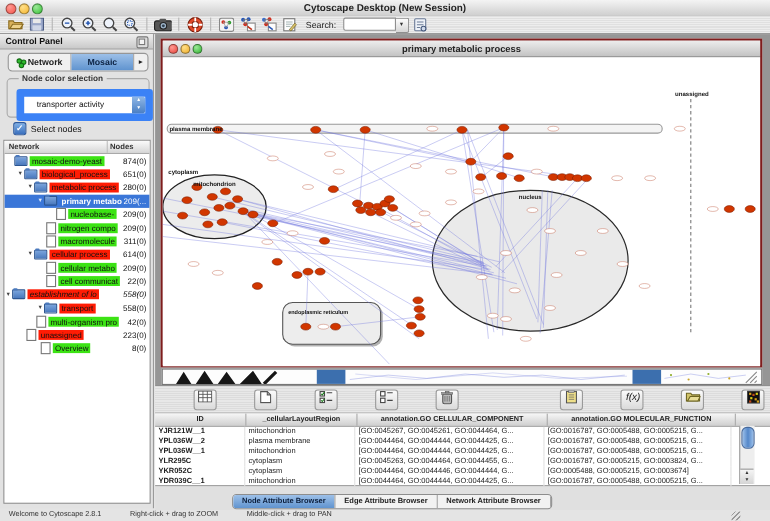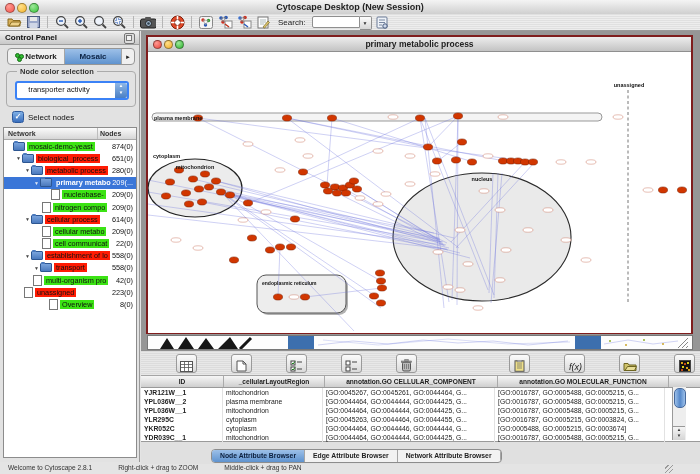--- a/index.html
+++ b/index.html
@@ -32,21 +32,21 @@
   .floatico{position:absolute;right:4px;top:2px;width:9px;height:9px;border:1px solid #777;border-radius:2px;background:#ddd;}
   .floatico:before{content:"";position:absolute;left:1px;top:1px;width:4px;height:4px;border:1px solid #777;background:#f3f3f3;}
   .cp-tabs{left:7px;top:17px;width:126px;height:15px;display:flex;border:1px solid #969696;border-radius:4px;overflow:hidden;background:#f0f0f0;}
   .cp-tab{flex:1;display:flex;align-items:center;justify-content:center;gap:3px;font-size:8px;font-weight:bold;color:#222;border-right:1px solid #a5a5a5;}
   .cp-tab.sel{background:linear-gradient(#9dc0e8,#5f93cf);color:#0c2344;}
   .cp-tab-arrow{width:12px;display:flex;align-items:center;justify-content:center;font-size:6px;color:#222;}
   .netico{width:7px;height:7px;position:relative;}
   .netico i{position:absolute;width:3px;height:3px;border-radius:50%;background:#2fbc2f;border:0.5px solid #156d15;}
   .groupbox{left:6px;top:40px;width:128px;height:34px;border:1px solid #ababab;border-radius:4px;}
   .grouplab{position:absolute;left:10px;top:-5px;background:#e2e2e2;padding:0 3px;font-size:7.5px;font-weight:bold;color:#333;}
-  .combo{position:absolute;left:8px;top:9px;width:110px;height:15px;border:2px solid #3b82f6;border-radius:3px;background:#fff;display:flex;gap:14px;}
+  .combo{position:absolute;left:8px;top:9px;width:110px;height:15px;border:7px solid #3b82f6;border-radius:3px;background:#fff;display:flex;gap:14px;}
   .combo .val{flex:1;font-size:7.5px;line-height:14px;text-align:center;color:#111;}
   .combo .step{width:12px;background:linear-gradient(#8fb7e6,#4a7fc4);border-radius:0 2px 2px 0;color:#fff;
     font-size:4.5px;line-height:6.5px;text-align:center;}
   .checkrow{left:12px;top:80px;display:flex;align-items:center;gap:4px;}
   .checkbox{width:10px;height:10px;border-radius:2.5px;background:linear-gradient(#7fb0e6,#3a6fbd);border:1px solid #2d5a9e;
     color:#fff;font-size:8px;line-height:10px;text-align:center;font-weight:bold;}
   .listbox{left:3px;top:96px;width:134px;height:331px;background:#fff;border:1px solid #8c8c8c;box-sizing:border-box;overflow:hidden;}
   .listhead{height:11px;display:flex;background:linear-gradient(#fbfbfb,#d6d6d6);border-bottom:1px solid #a9a9a9;font-size:7px;font-weight:bold;color:#333;}
   .listhead .h1{flex:1;padding-left:4px;line-height:11px;border-right:1px solid #bdbdbd;}
   .listhead .h2{width:36px;line-height:11px;padding-left:2px;}
@@ -71,21 +71,21 @@
   .wtl.r{left:5px;background:radial-gradient(circle at 35% 30%,#ff9a93,#e8453c);}
   .wtl.y{left:16px;background:radial-gradient(circle at 35% 30%,#ffe08a,#f0ad27);}
   .wtl.g{left:27px;background:radial-gradient(circle at 35% 30%,#9ee89a,#2fb42f);}
   .canvas{width:543px;height:281px;background:#fff;}
   .bgstrip{left:6px;top:304px;width:546px;height:15px;background:#fdfdfd;border:1px solid #777;box-sizing:border-box;}
   
   .dpanel{left:141px;top:350px;width:559px;height:114px;background:#e0e0e0;box-sizing:border-box;border-top:1px solid #8f8f8f;}
   .dtool{height:24px;background:repeating-linear-gradient(0deg,#e8e8e8 0 1px,#dcdcdc 1px 2px);
     border-bottom:1px solid #a5a5a5;display:flex;align-items:center;padding:0 5px;gap:4px;}
   .dbtn{width:19px;height:17px;border:1px solid #9a9a9a;border-radius:3px;background:linear-gradient(#fbfbfb,#dadada);
-    display:flex;align-items:flex-end;justify-content:center;margin-left:30px;}
+    display:flex;align-items:flex-start;justify-content:center;margin-left:30px;}
   .dspacer{flex:1;}
   .dtable{position:relative;height:65px;background:#fff;border-bottom:1px solid #9a9a9a;}
   .dthead{display:flex;height:11px;background:linear-gradient(#f6f6f6,#cfcfcf);border-bottom:1px solid #999;font-size:6.6px;font-weight:bold;color:#222;}
   .dthead span{border-right:1px solid #aaa;text-align:center;line-height:11px;overflow:hidden;white-space:nowrap;}
   .drow{display:flex;height:9px;font-size:6.8px;color:#222;}
   .drow span{border-right:1px solid #e2e2e2;line-height:9px;padding-left:3px;overflow:hidden;white-space:nowrap;box-sizing:border-box;}
   .c0{width:82px;flex:none;font-weight:bold;}
   .c1{width:100px;flex:none;}
   .c2{width:172px;flex:none;}
   .c3{width:170px;flex:none;}
@@ -291,39 +291,45 @@
           <span class="picon"></span>
           <span class="tlabel green">nucleobase-</span>
           <span class="tcount">209(0)</span>
         </div>
         <div class="trow" style="padding-left: 29px; align-items: center;">
           <span class="tarrow"></span>
           <span class="picon"></span>
           <span class="tlabel green">nitrogen compo</span>
           <span class="tcount">209(0)</span>
         </div>
+        <div class="trow" style="padding-left: 29px;">
+          <span class="tarrow"></span>
+          <span class="picon"></span>
+          <span class="tlabel green">macromolecule</span>
+          <span class="tcount">311(0)</span>
+        </div>
         <div class="trow" style="padding-left: 20px;">
           <span class="tarrow">▼</span>
           <span class="ficon"></span>
           <span class="tlabel red">cellular process</span>
           <span class="tcount">614(0)</span>
         </div>
         <div class="trow" style="padding-left: 29px;">
           <span class="tarrow"></span>
           <span class="picon"></span>
           <span class="tlabel green">cellular metabo</span>
           <span class="tcount">209(0)</span>
         </div>
         <div class="trow" style="padding-left: 29px;">
           <span class="tarrow"></span>
           <span class="picon"></span>
           <span class="tlabel green">cell communicat</span>
           <span class="tcount">22(0)</span>
         </div>
-        <div class="trow" style="padding-left: 20px;">
+        <div class="trow" style=" font-style: italic;">
           <span class="tarrow">▼</span>
           <span class="ficon"></span>
           <span class="tlabel red">establishment of lo</span>
           <span class="tcount">558(0)</span>
         </div>
         <div class="trow" style="padding-left: 29px;">
           <span class="tarrow">▼</span>
           <span class="ficon"></span>
           <span class="tlabel red">transport</span>
           <span class="tcount">558(0)</span>
@@ -333,21 +339,21 @@
           <span class="picon"></span>
           <span class="tlabel green">multi-organism pro</span>
           <span class="tcount">42(0)</span>
         </div>
         <div class="trow" style="padding-left: 11px;">
           <span class="tarrow"></span>
           <span class="picon"></span>
           <span class="tlabel red">unassigned</span>
           <span class="tcount">223(0)</span>
         </div>
-        <div class="trow" style="padding-left: 24px; margin-left: 12px;">
+        <div class="trow" style="padding-left: 24px;">
           <span class="tarrow"></span>
           <span class="picon"></span>
           <span class="tlabel green">Overview</span>
           <span class="tcount">8(0)</span>
         </div>
       </div>
   </div>
 </div>
 
 <div class="abs mdi">

